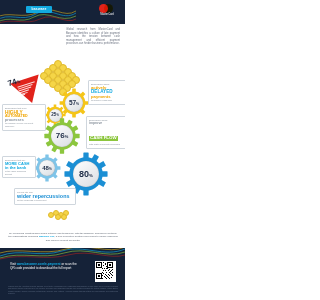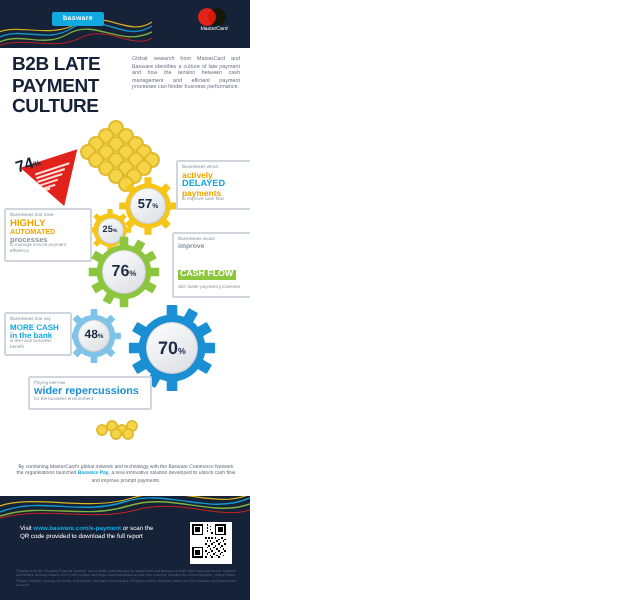--- a/index.html
+++ b/index.html
@@ -113,21 +113,20 @@
     <div class="mc-logo">
       <div class="mc-circles">
         <div class="mc-c red"></div>
         <div class="mc-c orange"></div>
       </div>
       <div class="mc-txt">MasterCard</div>
     </div>
   </div>
 
   <div class="title-band">
-    <div class="title">B2B LATE PAYMENT CULTURE</div>
     <div class="intro">Global research from MasterCard and Basware identifies a culture of late payment and how the tension between cash management and efficient payment processes can hinder business performance.</div>
   </div>
 
   <div class="main">
 
     <div class="coins">
       <div class="coin" style="left:18px;top:0px"></div>
       <div class="coin" style="left:13px;top:4px"></div>
       <div class="coin" style="left:23px;top:4px"></div>
       <div class="coin" style="left:8px;top:8px"></div>
@@ -282,21 +281,21 @@
           <rect x="80" y="44" width="19" height="12" rx="1"></rect>
           <rect x="44" y="1" width="12" height="19" rx="1" transform="rotate(30 50 50)"></rect>
           <rect x="44" y="80" width="12" height="19" rx="1" transform="rotate(30 50 50)"></rect>
           <rect x="44" y="1" width="12" height="19" rx="1" transform="rotate(60 50 50)"></rect>
           <rect x="44" y="80" width="12" height="19" rx="1" transform="rotate(60 50 50)"></rect>
           <rect x="1" y="44" width="19" height="12" rx="1" transform="rotate(30 50 50)"></rect>
           <rect x="80" y="44" width="19" height="12" rx="1" transform="rotate(30 50 50)"></rect>
         </g>
       </svg>
       <div class="hub" style="left:9px;top:9px;width:26px;height:26px;">
-        <span class="val" style="font-size:9px"><span>70</span><i style="font-size:4.4px">%</i></span>
+        <span class="val" style="font-size:9px"><span>80</span><i style="font-size:4.4px">%</i></span>
       </div>
     </div>
 
     <div class="callout" style="left:14px;top:128px;width:56px;">
       <div class="co-small">Paying late has</div>
       <div class="co-big" style="font-size:5.4px;color:#1b8fd4">wider repercussions</div>
       <div class="co-small">for the business environment</div>
     </div>
 
     <div class="coins" style="left:48px;top:150px;width:24px;height:8px;">

